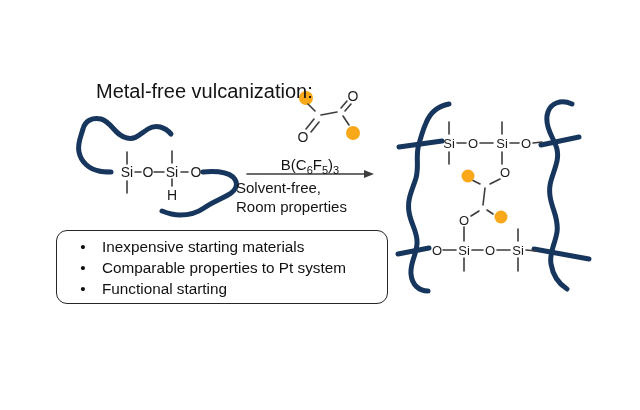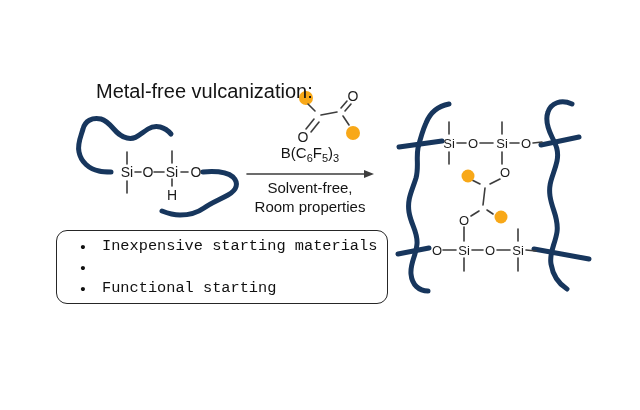--- a/index.html
+++ b/index.html
@@ -14,36 +14,36 @@
   .atom  { fill:#1c1c1c; text-anchor:middle; font-family:"Liberation Sans", sans-serif; }
   .atom-lg { font-size:14px; }
   .atom-sm { font-size:13px; }
   .arrowhead { fill:var(--bond,#3d3d3d); }
   .title {
     position:absolute; left:62px; top:80px; font-size:20px; color:var(--ink,#141414);
     white-space:nowrap;
     margin-left:34px;
   }
   .reagent {
-    position:absolute; left:245px; top:144px; width:130px; text-align:center;
+    position:absolute; left:245px; top:156px; width:130px; text-align:center;
     font-size:15px; color:var(--ink,#141414);
   }
   .reagent sub { font-size:11px; }
   .conditions {
-    position:absolute; left:236px; top:178px; width:148px; text-align:center;
+    position:absolute; left:236px; top:178px; width:148px; 
     font-size:15px; line-height:19px; color:var(--ink,#141414);
   }
   .bullet-box {
     position:absolute; left:56px; top:230px; width:332px; height:74px;
     border:1.6px solid #262626; border-radius:11px; box-sizing:border-box;
     padding-top:5px;
   }
   .bullet-row { display:flex; font-size:15.3px; line-height:21px; color:#111; }
   .bullet-mark { width:14px; margin-left:19px; margin-right:12px; text-align:center; }
-  .bullet-text { white-space:nowrap;font-family:Liberation Mono, monospace; }
+  .bullet-text { white-space:nowrap; }
 </style>
 </head>
 <body>
 
 <div class="canvas">
 
   <svg class="art" width="640" height="410" viewBox="0 0 640 410">
 
     <g>
       <path class="chain" d="M 171 134 C 165 127 156 124 148 129 C 140 134 136 140 127 138 C 115 136 112 122 101 119 C 92 117 85 121 83 129 C 81 136 77 144 79 152 C 81 162 89 169 99 171 C 103 172 108 172 111 172"></path>
@@ -147,20 +147,21 @@
     <div>Room properties</div>
   </div>
 
   <div class="bullet-box">
     <div class="bullet-row">
       <span class="bullet-mark">•</span>
       <span class="bullet-text">Inexpensive starting materials</span>
     </div>
     <div class="bullet-row">
       <span class="bullet-mark">•</span>
+      <span class="bullet-text">Comparable properties to Pt system</span>
     </div>
     <div class="bullet-row">
       <span class="bullet-mark">•</span>
       <span class="bullet-text">Functional starting</span>
     </div>
   </div>
 
 </div>
 
 </body></html>

